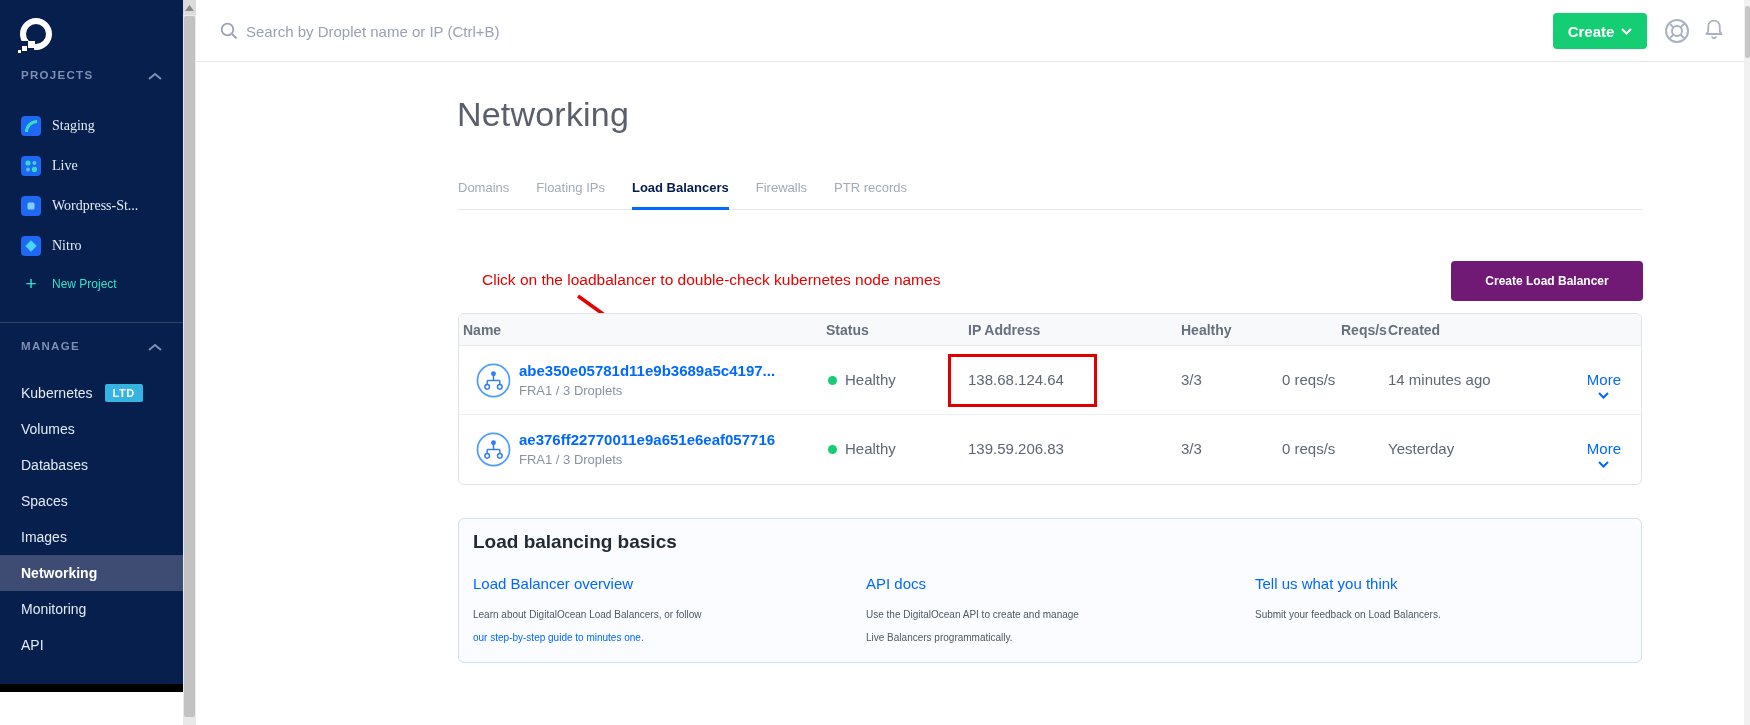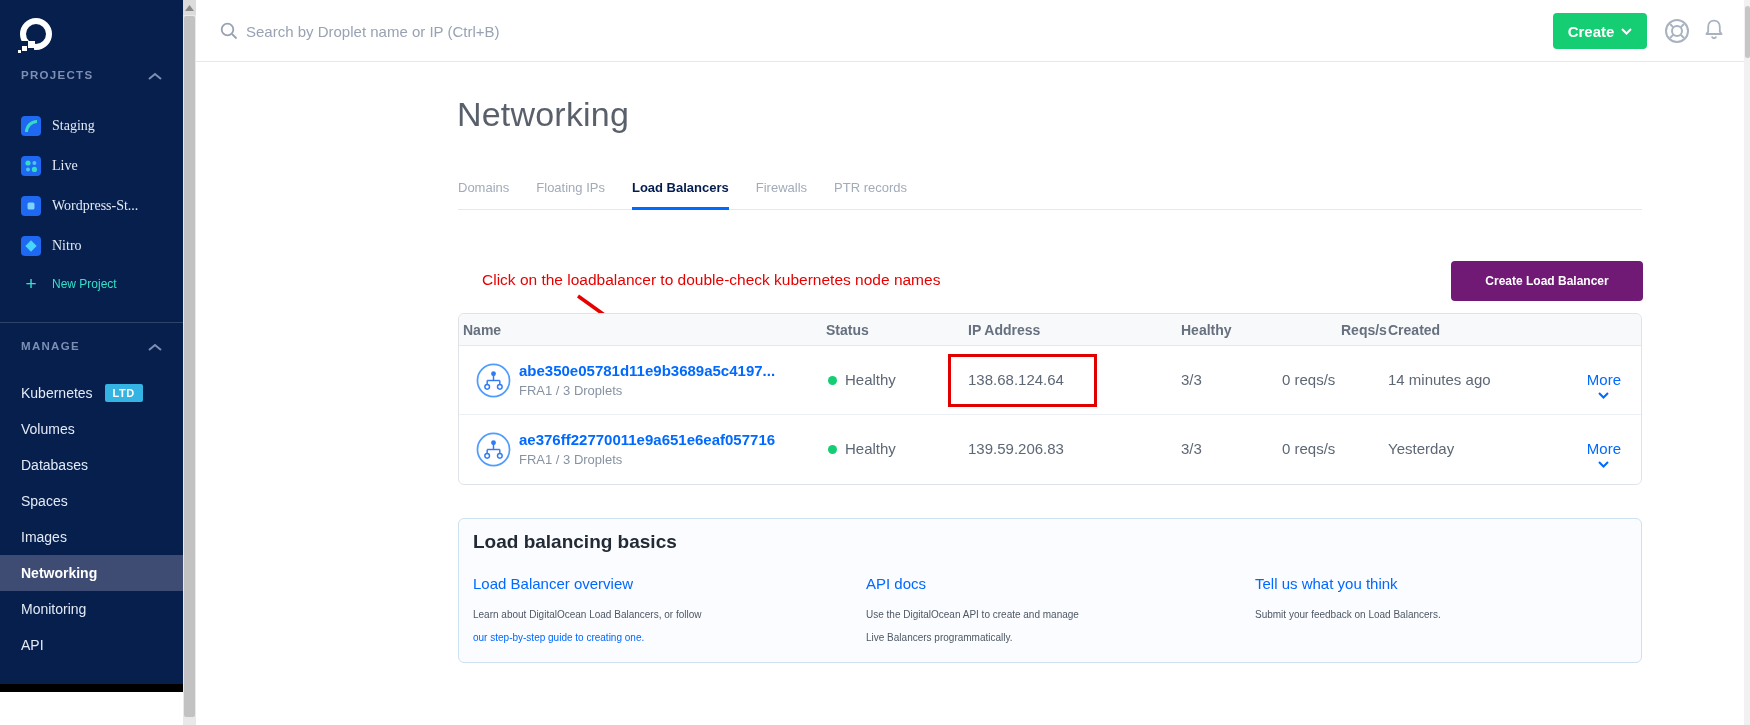--- a/index.html
+++ b/index.html
@@ -312,21 +312,21 @@
 
   <div class="ip-redbox"></div>
 
   <section class="basics">
     <div class="basics-title">Load balancing basics</div>
 
     <div class="basics-col bc-1">
       <a class="basics-link">Load Balancer overview</a>
       <div class="basics-text">
         <span>Learn about DigitalOcean Load Balancers, or follow</span><br>
-        <span class="inline-link">our step-by-step guide to creating one.</span>
+        <span class="inline-link">our step-by-step guide to minutes one.</span>
       </div>
     </div>
 
     <div class="basics-col bc-2">
       <a class="basics-link">API docs</a>
       <div class="basics-text">
         <span>Use the DigitalOcean API to create and manage</span><br>
         <span>Live Balancers programmatically.</span>
       </div>
     </div>

